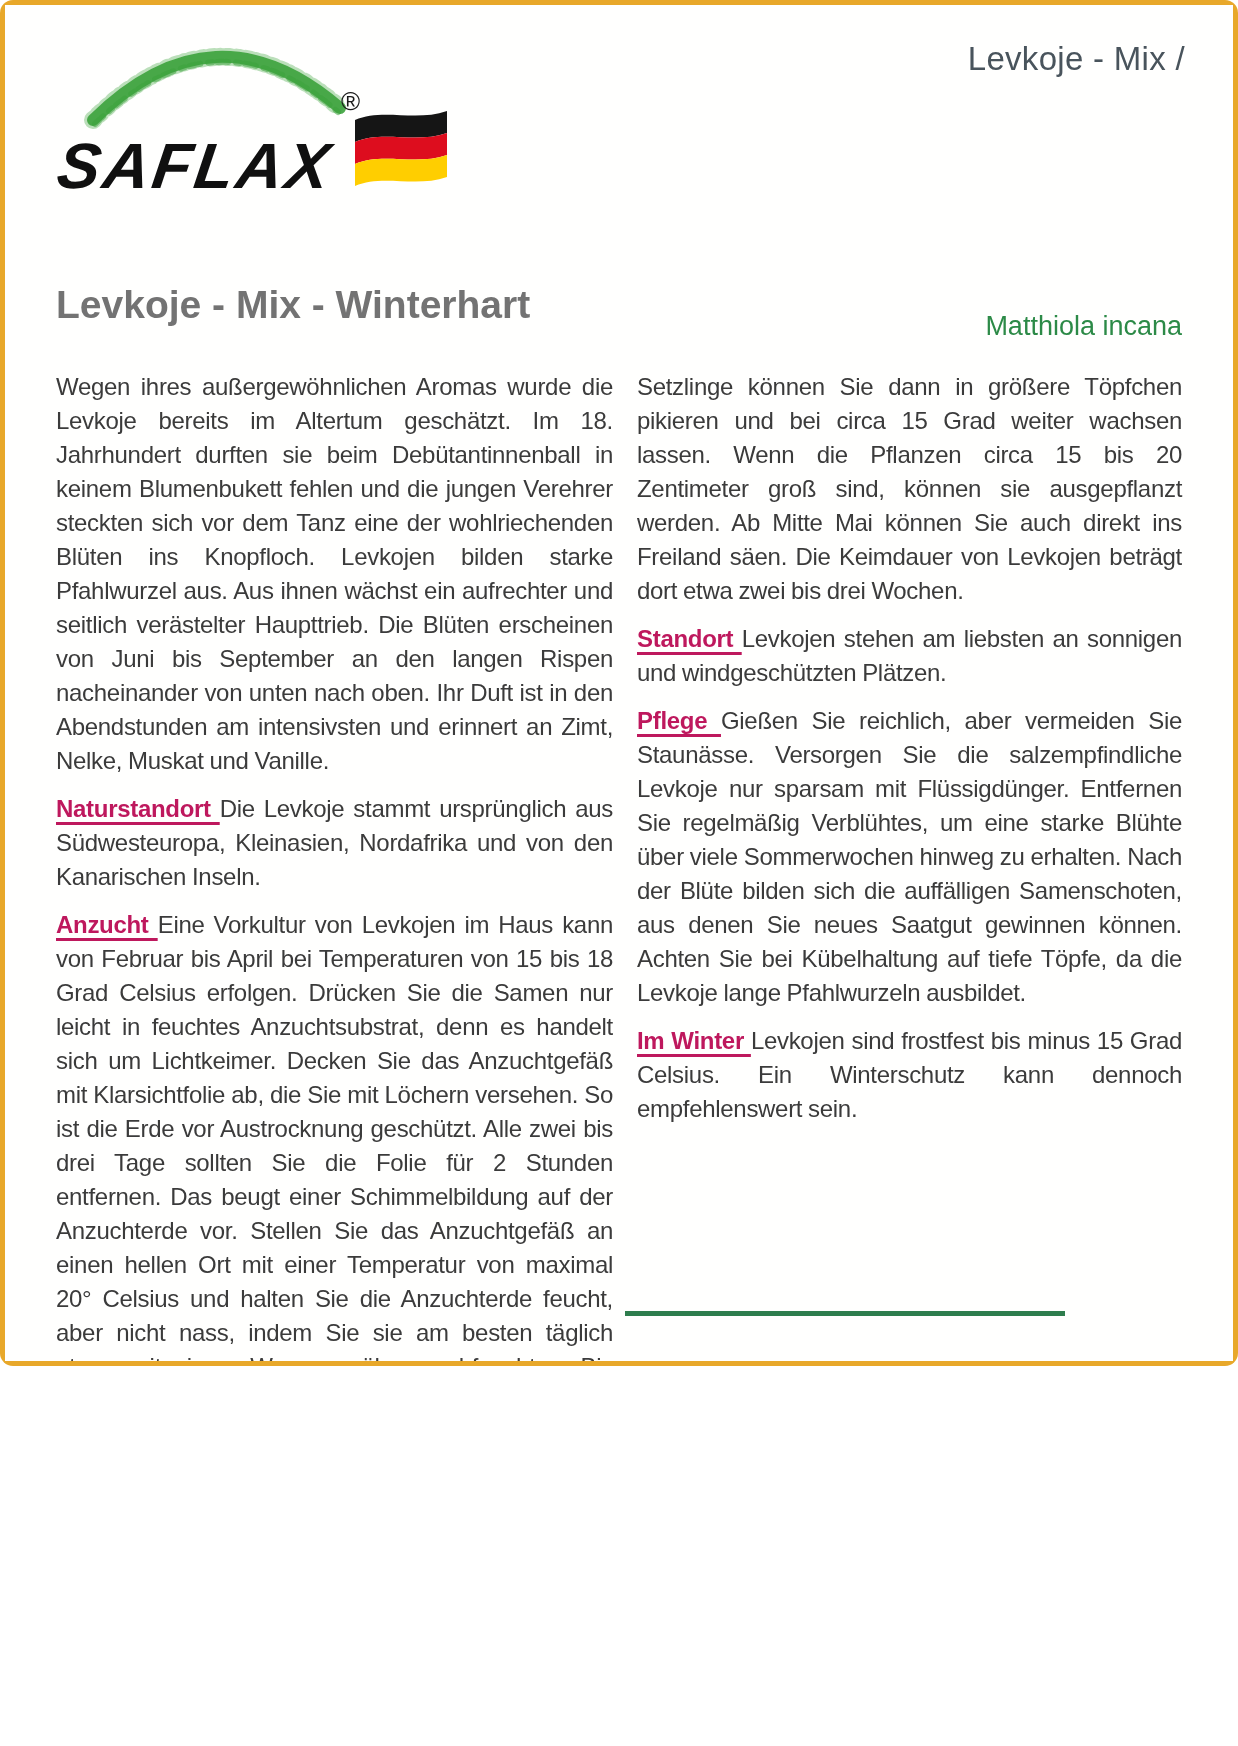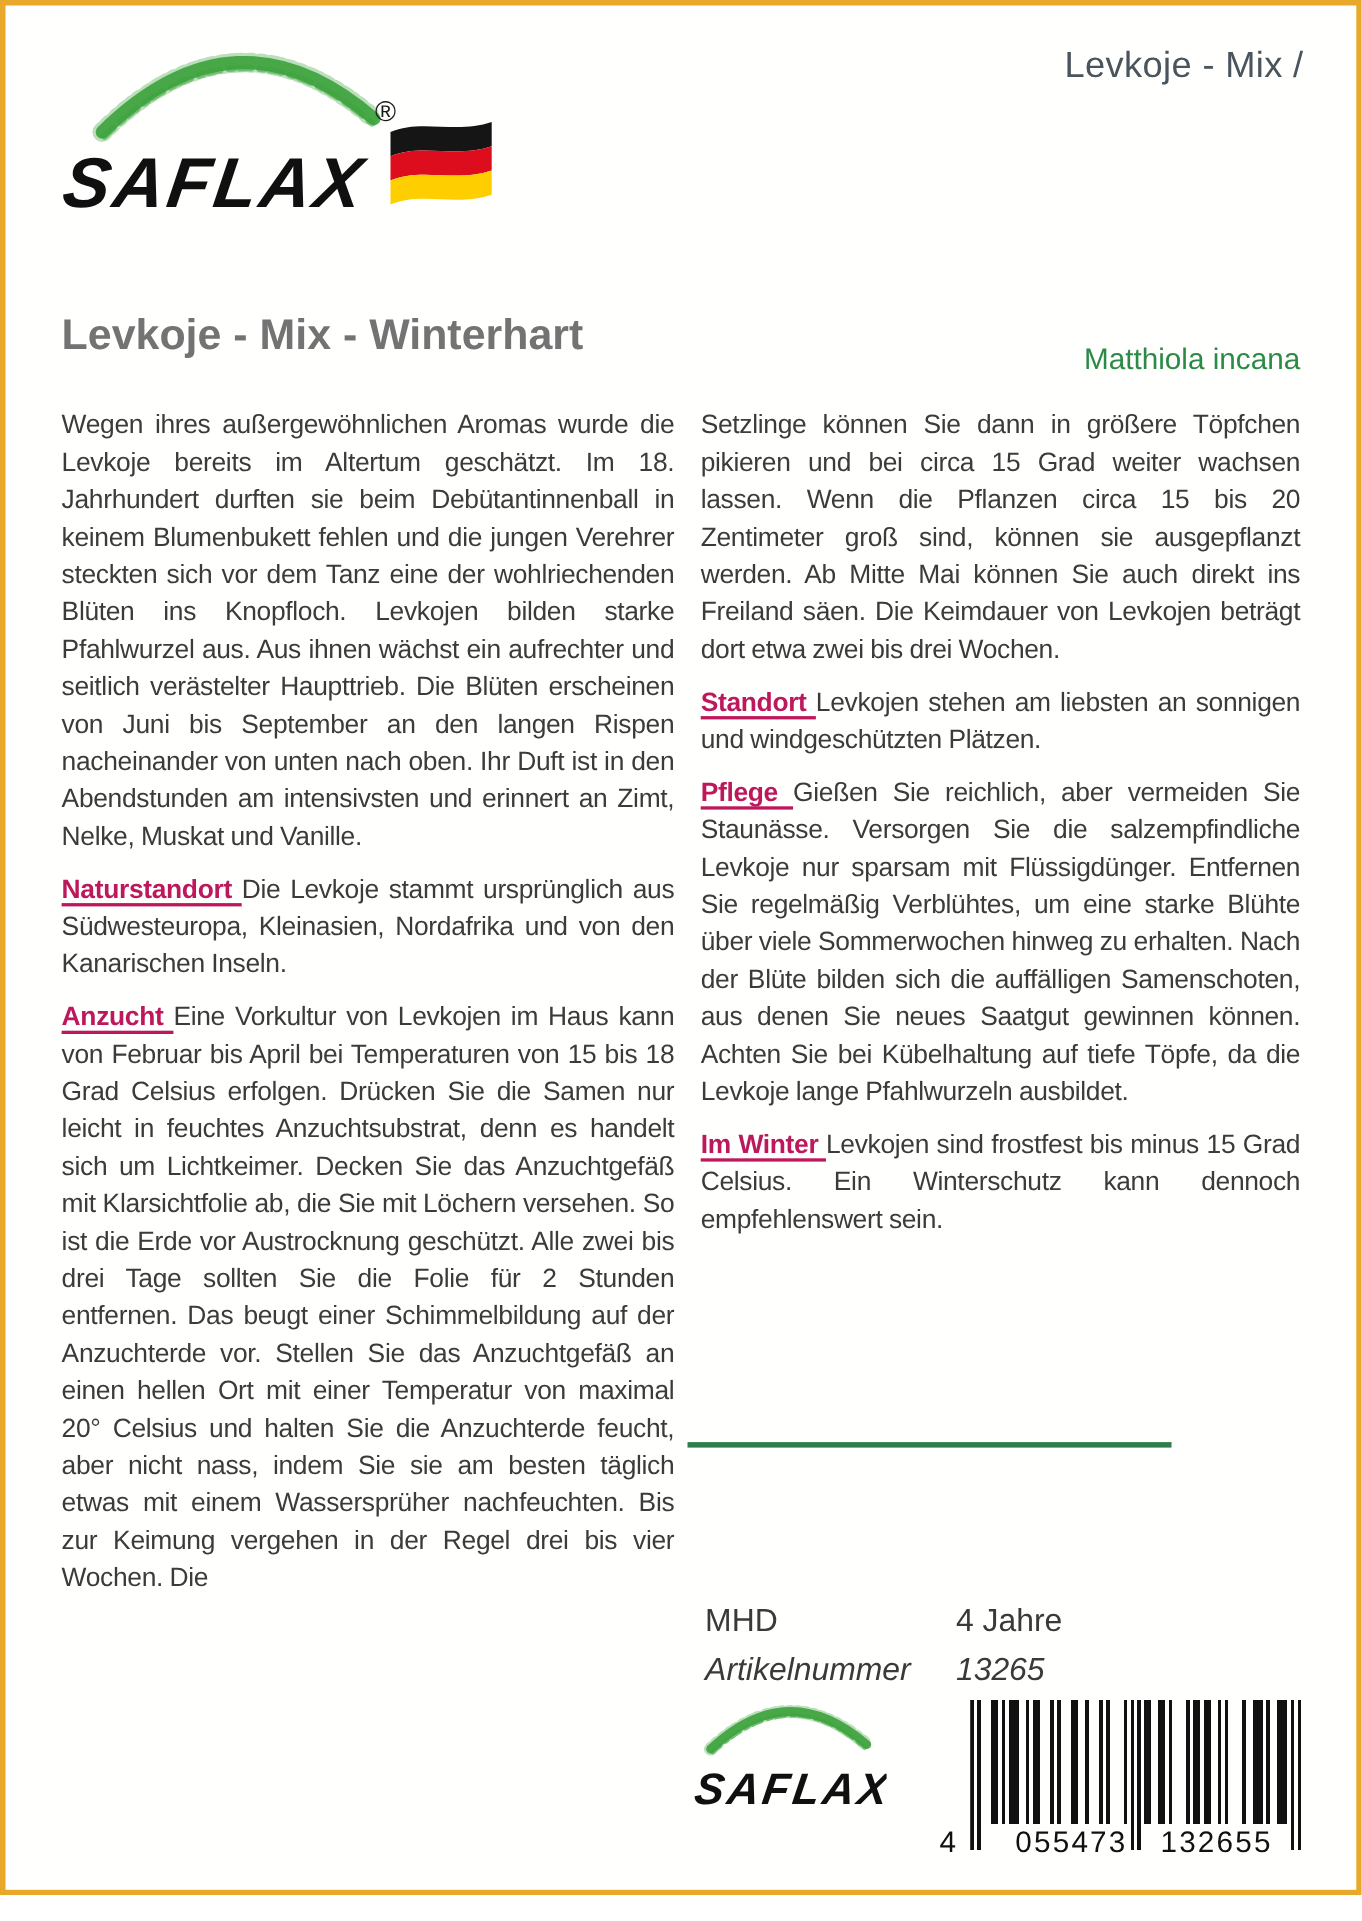--- a/index.html
+++ b/index.html
@@ -1,17 +1,17 @@
 <!DOCTYPE html>
 <html lang="de"><head>
 <meta charset="utf-8">
 <style>
   html,body{margin:0;padding:0;background:#fff;}
-  .page{position:relative;width:1238px;height:1723px;background:#fffffe;overflow:hidden;
-        font-family:"Liberation Sans","DejaVu Sans",sans-serif;color:#3b3b3b;}
+  .page{position:relative;width:1238px;height:1366px;background:#fffffe;overflow:hidden;
+        font-family:"Liberation Sans","DejaVu Sans",sans-serif;color:#3b3b3b;border-radius:13px;}
   .frame{position:absolute;inset:0;border:5px solid #e8a82a;pointer-events:none;z-index:10;}
   .header-right{position:absolute;top:40px;right:53px;font-size:33px;color:#49545c;letter-spacing:.3px;}
   .logo-top{position:absolute;left:45px;top:18px;width:330px;height:185px;}
   .flag{position:absolute;left:352px;top:106px;width:98px;height:84px;}
   .title{position:absolute;left:56px;top:258px;font-size:39px;font-weight:bold;color:#737373;line-height:1.1;}
   .botanical{position:absolute;right:56px;top:312px;font-size:27px;color:#2c8a47;line-height:1.1;}
   .col{position:absolute;top:370px;font-size:24px;line-height:34px;text-align:justify;
        letter-spacing:-.3px;word-spacing:-.5px;hyphens:auto;}
   .col-left{left:56px;width:557px;}
   .col-right{left:637px;width:545px;}

